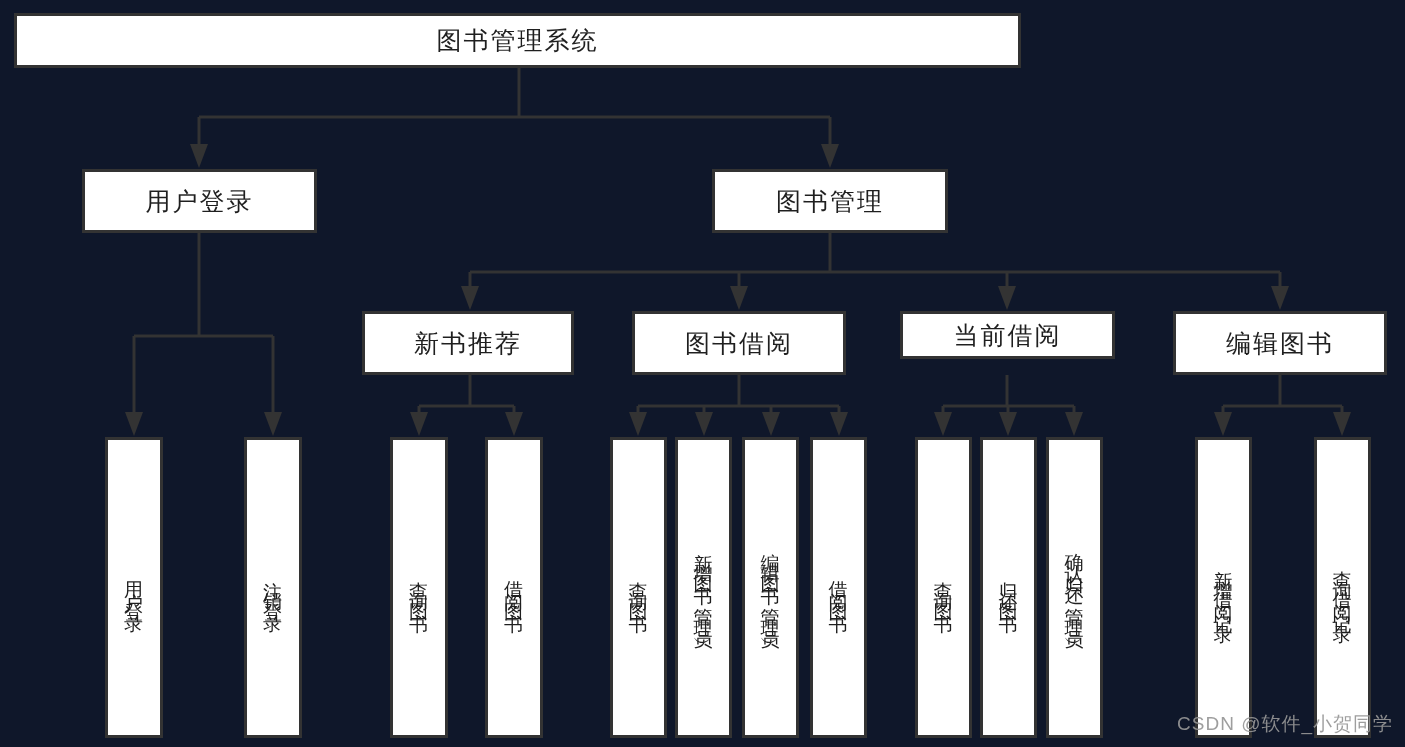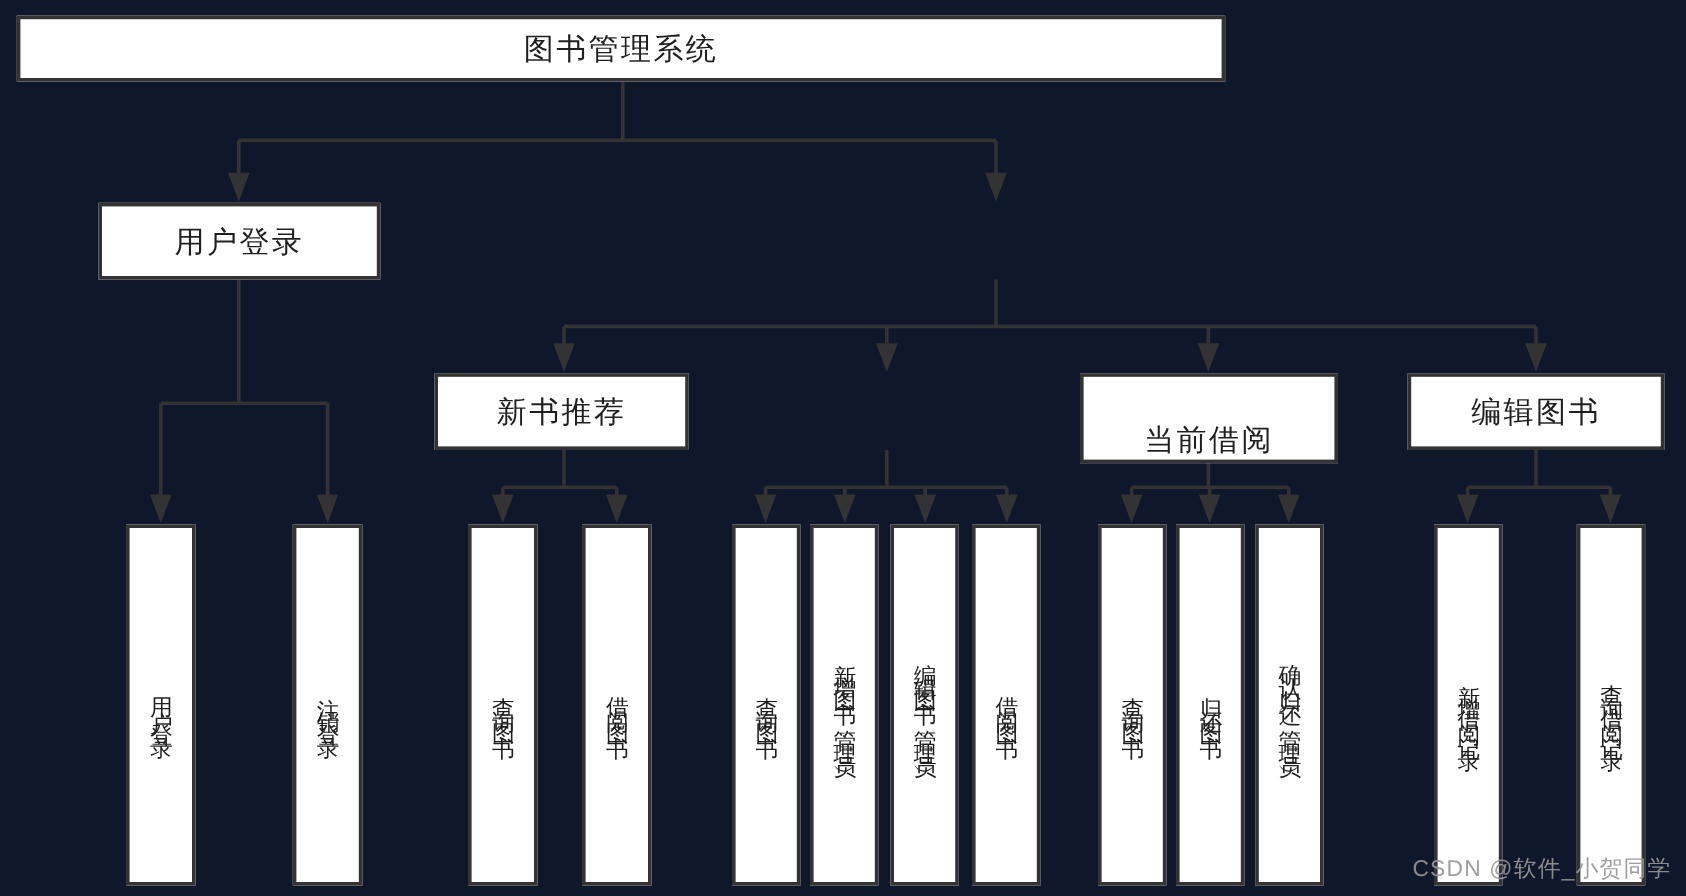--- a/index.html
+++ b/index.html
@@ -75,25 +75,31 @@
     </g>
   </svg>
 
   <div class="box h" style="left:14px; top:13px; width:1007px; height:55px;">
     <span class="lbl">图书管理系统</span>
   </div>
 
   <div class="box h" style="left:82px; top:169px; width:235px; height:64px;">
     <span class="lbl">用户登录</span>
   </div>
+  <div class="box h" style="left:712px; top:169px; width:236px; height:64px;">
+    <span class="lbl">图书管理</span>
+  </div>
 
   <div class="box h" style="left:362px; top:311px; width:212px; height:64px;">
     <span class="lbl">新书推荐</span>
   </div>
-  <div class="box h" style="left:900px; top:311px; width:215px; height:75px;align-items:flex-end;">
+  <div class="box h" style="left:632px; top:311px; width:214px; height:64px;">
+    <span class="lbl">图书借阅</span>
+  </div>
+  <div class="box h" style="left:900px; top:311px; width:215px; height:48px;">
     <span class="lbl">当前借阅</span>
   </div>
   <div class="box h" style="left:1173px; top:311px; width:214px; height:64px;">
     <span class="lbl">编辑图书</span>
   </div>
 
   <div class="box v" style="left:105px; width:58px;">
     <span class="vt">用户登录</span>
   </div>
   <div class="box v" style="left:244px; width:58px;">

